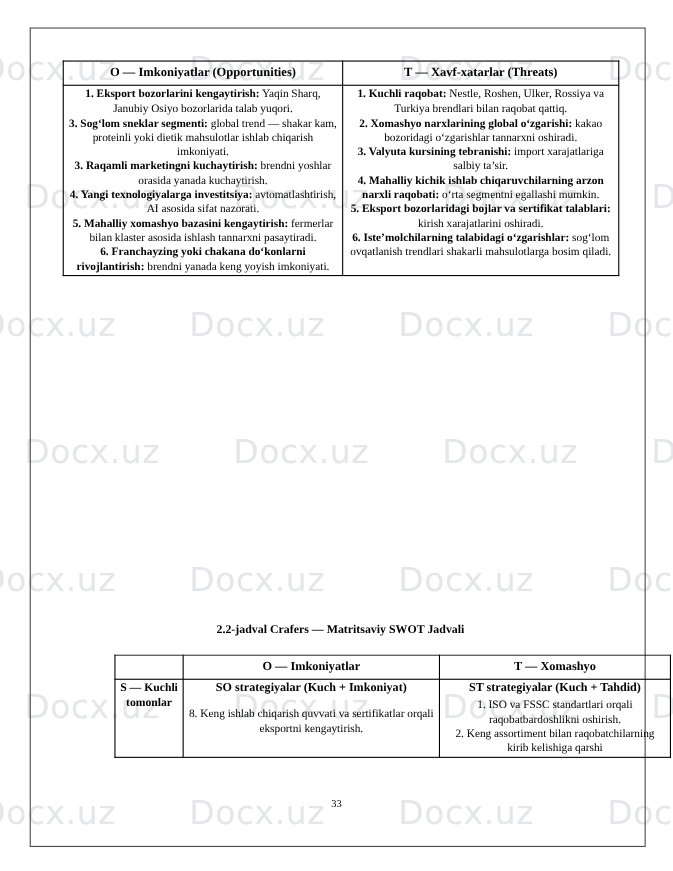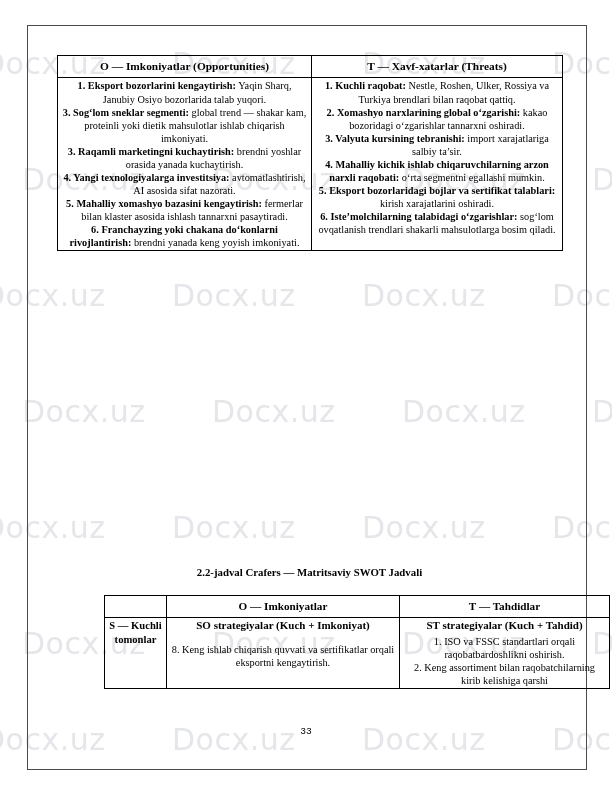--- a/index.html
+++ b/index.html
@@ -152,21 +152,21 @@
 
   
   #page-number {
     position: absolute;
     left: 0;
     top: 726px;
     width: 612px;
     text-align: center;
     font-size: 9.6px;
     color: #000;
-    font-family: Liberation Mono, monospace;
+    font-family: Liberation Serif, serif;
   }
 </style>
 </head>
 <body>
 
 <div id="watermark-layer">
     <div class="wm" style="left: -18px; top: 46px; color: rgb(228, 230, 233);">Docx.uz</div>
     <div class="wm" style="left: 172px; top: 46px; color: rgb(228, 230, 233);">Docx.uz</div>
     <div class="wm" style="left: 362px; top: 46px; color: rgb(228, 230, 233);">Docx.uz</div>
     <div class="wm" style="left: 552px; top: 46px; color: rgb(228, 230, 233);">Docx.uz</div>
@@ -244,21 +244,21 @@
     <table class="doc-table" id="matrix-table">
       <colgroup>
           <col class="m-a">
           <col class="m-b">
           <col class="m-c">
         </colgroup>
       <thead>
         <tr>
           <th></th>
           <th>O — Imkoniyatlar</th>
-          <th>T — Tahdidlar</th>
+          <th>T — Xomashyo</th>
         </tr>
       </thead>
       <tbody>
         <tr>
           <td class="row-head">S — Kuchli tomonlar</td>
           <td class="strat-cell">
             <span class="strat-title strat-title-gap">SO strategiyalar (Kuch + Imkoniyat)</span>
             <span class="so-items"><p class="cell-para">8. Keng ishlab chiqarish quvvati va sertifikatlar orqali eksportni kengaytirish.</p></span>
           </td>
           <td class="strat-cell">

